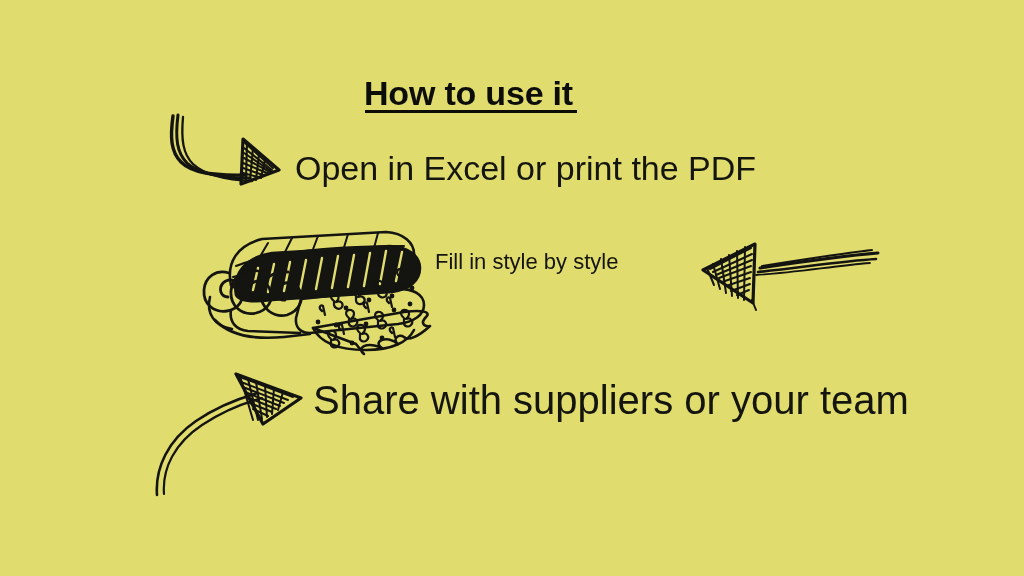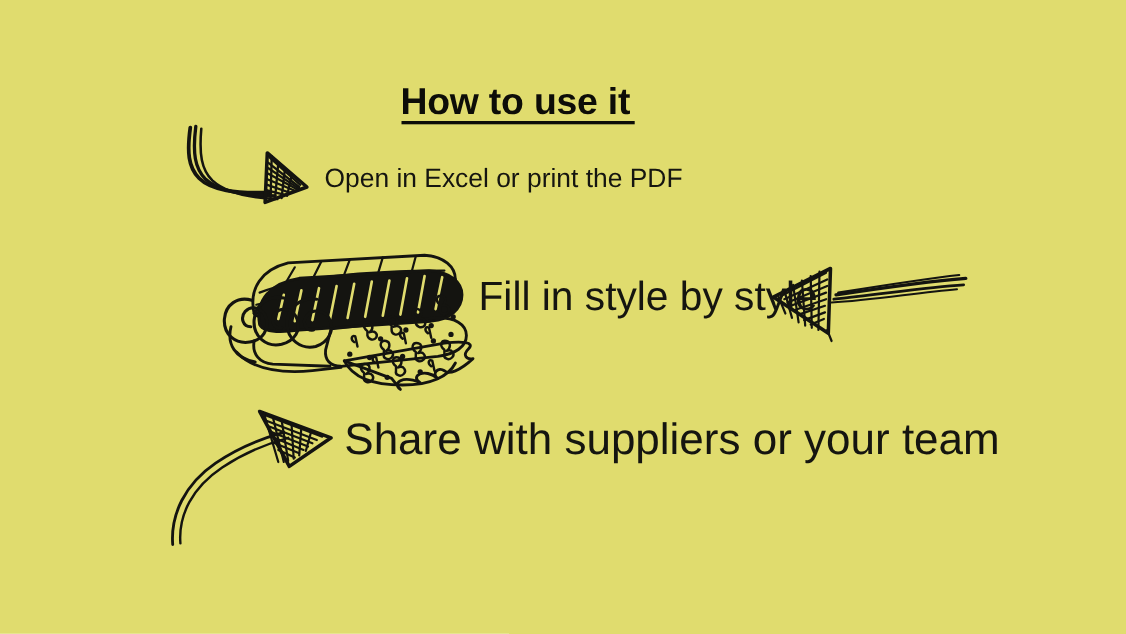--- a/index.html
+++ b/index.html
@@ -47,26 +47,26 @@
     position: absolute;
     left: 365px;
     top: 110px;
     width: 212px;
     height: 3px;
     background: #0d0d08;
   }
   #step-text-1 {
     left: 295px;
     top: 151px;
-    font-size: 24px;
+    font-size: 34px;
   }
   #step-text-2 {
     left: 435px;
     top: 251px;
-    font-size: 37px;
+    font-size: 22px;
   }
   #step-text-3 {
     left: 313px;
     top: 380px;
     font-size: 40px;
   }
 </style>
 </head>
 <body>
 

